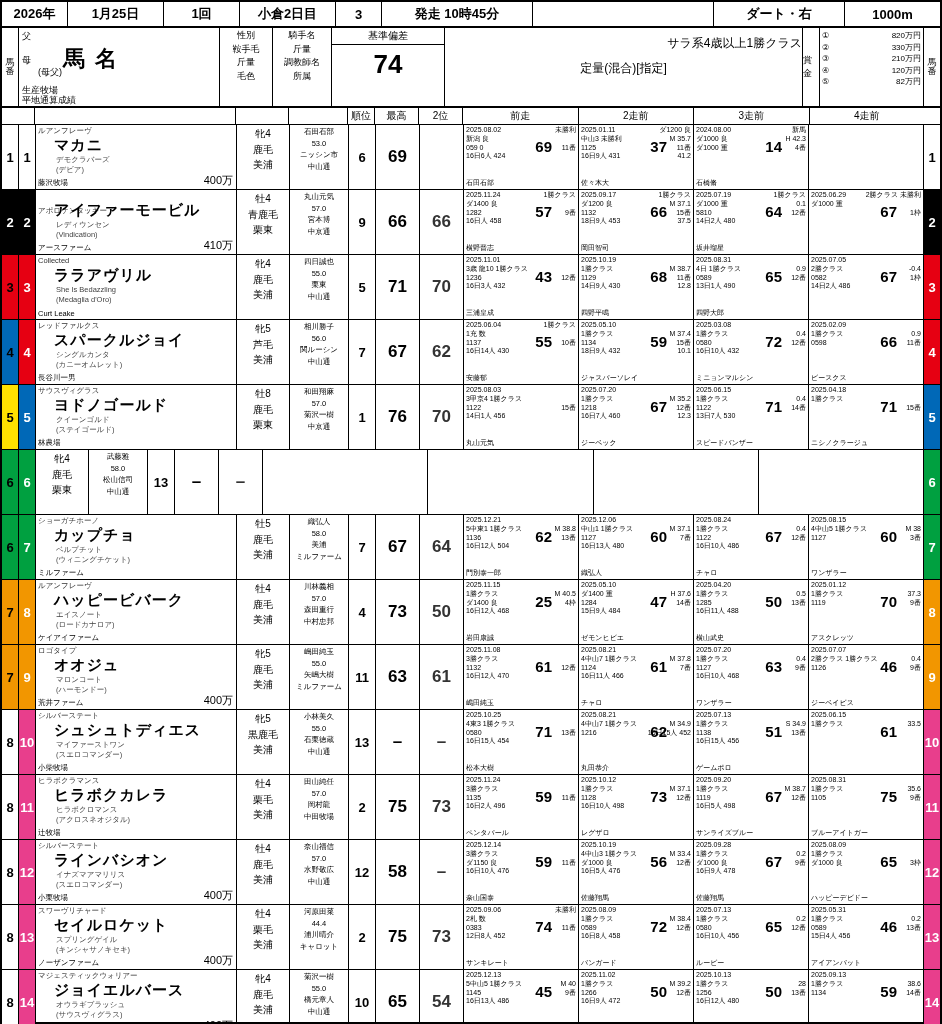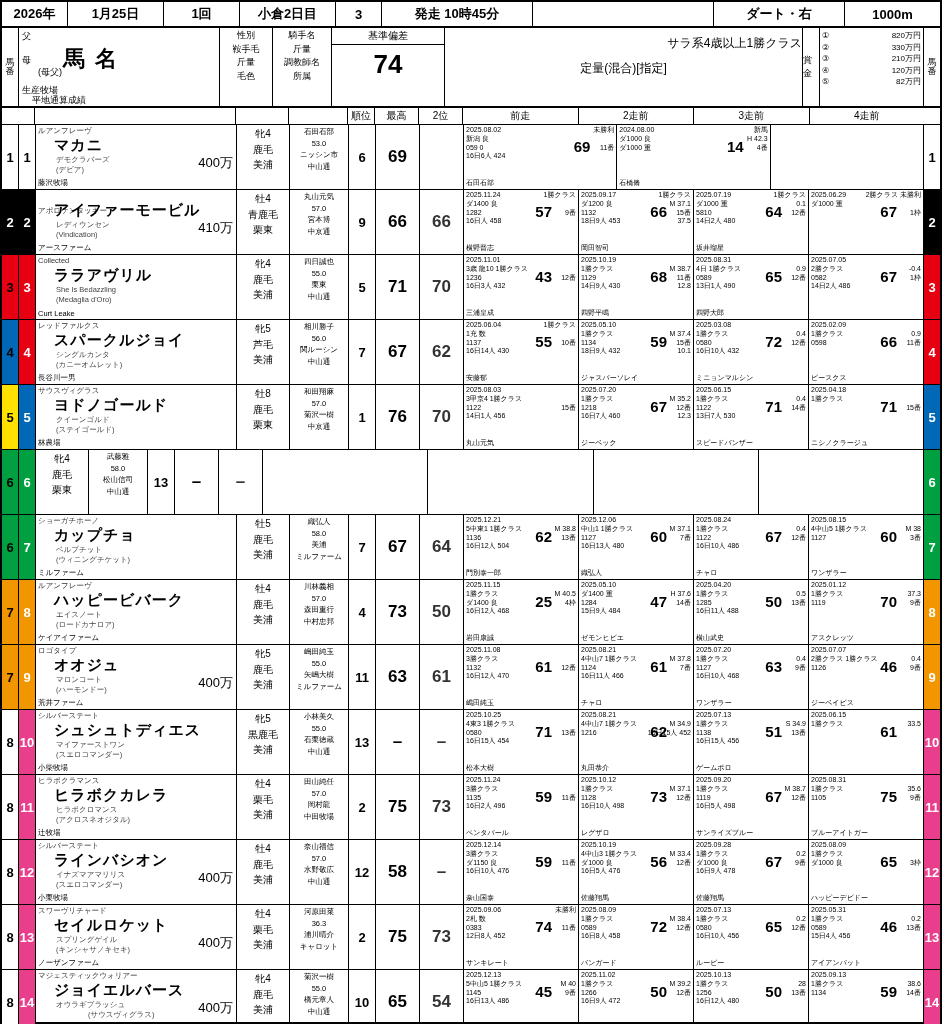--- a/index.html
+++ b/index.html
@@ -37,21 +37,21 @@
 
   
   .row{display:flex;border-bottom:1px solid #000;height:64px;font-size:8px;}
   .num{width:16px;display:flex;align-items:center;justify-content:center;font-weight:bold;font-size:13px;border-right:1px solid #000;}
   .waku{width:16px;display:flex;align-items:center;justify-content:center;font-weight:bold;font-size:13px;border-right:1px solid #000;}
   .info{width:200px;border-right:1px solid #000;position:relative;overflow:hidden;}
   .info .ped{position:absolute;left:2px;font-size:7.5px;color:#333;}
   .info .hname{position:absolute;left:18px;top:11px;font-size:15px;font-weight:bold;letter-spacing:1px;}
   .info .sub{position:absolute;left:20px;top:30px;font-size:7.5px;color:#444;}
   .info .owner{position:absolute;left:2px;bottom:1px;font-size:7.5px;}
-  .info .money{position:absolute;right:3px;bottom:17px;font-size:13px;}
+  .info .money{position:absolute;right:3px;bottom:1px;font-size:11px;}
   .coat{width:52px;border-right:1px solid #000;font-size:10px;text-align:center;line-height:1.55;padding-top:1px;}
   .stable{width:58px;border-right:1px solid #000;font-size:7.5px;text-align:center;line-height:1.55;padding-top:1px;}
   .rank{width:26px;border-right:1px solid #000;display:flex;align-items:center;justify-content:center;font-size:13px;font-weight:bold;}
   .score{width:43px;border-right:1px solid #000;display:flex;align-items:center;justify-content:center;font-size:17px;font-weight:bold;}
   .score2{width:43px;border-right:1px solid #000;display:flex;align-items:center;justify-content:center;font-size:17px;font-weight:bold;color:#333;}
   .past{flex:1;border-right:1px solid #000;display:flex;}
   .pcell{flex:1;border-right:1px solid #000;position:relative;font-size:7px;padding:1px 2px;line-height:1.25;overflow:hidden;}
   .pcell:last-child{border-right:none;}
   .pcell .r1{display:flex;justify-content:space-between;}
   .pcell .r2{display:flex;justify-content:space-between;}
@@ -75,21 +75,21 @@
     <div class="c9">1000m</div>
   </div>
 
   <div class="topblk">
     <div class="tb-umaban">馬番</div>
     <div class="tb-name">
       <span class="lbl" style="left:3px;top:2px;">父</span>
       <span class="lbl" style="left:3px;top:26px;">母</span>
       <span class="lbl" style="left:19px;top:38px;">(母父)</span>
       <span class="lbl" style="left:3px;top:56px;">生産牧場</span>
-      <span class="lbl" style="left:13px;top:66px;">平地通算成績</span>
+      <span class="lbl" style="left:3px;top:66px;">平地通算成績</span>
       <span class="big">馬 名</span>
     </div>
     <div class="tb-seibetsu">性別<br>鞍手毛<br>斤量<br>毛色</div>
     <div class="tb-kishu">騎手名<br>斤量<br>調教師名<br>所属</div>
     <div class="tb-hensa">
       <div class="t">基準偏差</div>
       <div class="v">74</div>
     </div>
     <div class="tb-cond">
       <div class="l1">サラ系4歳以上1勝クラス</div>
@@ -184,20 +184,40 @@
             </div>
       <div class="r2">
               <span>16日6人  424</span>
               <span></span>
             </div>
       <div class="big">69</div>
       <div class="bot">石田石部</div>
     </div>
           <div class="pcell">
       <div class="r1">
+              <span>2025.01.11</span>
+              <span>ダ1200 良</span>
+            </div>
+      <div class="r2">
+              <span>中山3  未勝利</span>
+              <span>M 35.7</span>
+            </div>
+      <div class="r2">
+              <span>1125</span>
+              <span>11番</span>
+            </div>
+      <div class="r2">
+              <span>16日9人  431</span>
+              <span>41.2</span>
+            </div>
+      <div class="big">37</div>
+      <div class="bot">佐々木大</div>
+    </div>
+          <div class="pcell">
+      <div class="r1">
               <span>2024.08.00</span>
               <span>新馬</span>
             </div>
       <div class="r2">
               <span>ダ1000 良</span>
               <span>H 42.3</span>
             </div>
       <div class="r2">
               <span>ダ1000 重</span>
               <span>4番</span>
@@ -1506,21 +1526,21 @@
       <div class="owner">ノーザンファーム</div>
       <div class="money">400万</div>
     </div>
     <div class="coat">
       <span>牡4</span><br>
       <span>栗毛</span><br>
       <span>美浦</span>
     </div>
     <div class="stable">
       <span>河原田菜</span><br>
-      <span>36.3</span><br>
+      <span>44.4</span><br>
       <span>浦川晴介</span><br>
       <span>キャロット</span>
     </div>
     <div class="rank">2</div>
     <div class="score">75</div>
     <div class="score2">73</div>
     <div class="past">
           <div class="pcell">
       <div class="r1">
               <span>2025.09.06</span>
@@ -1610,21 +1630,21 @@
     <div class="waku" style="background:#ffffff;color:#000;">
           <span>8</span>
         </div>
     <div class="num" style="background:#e83e8c;color:#fff;">
           <span>14</span>
         </div>
     <div class="info">
       <div class="ped" style="top:1px;">マジェスティックウォリアー</div>
       <div class="hname">ジョイエルバース</div>
       <div class="sub">オウラギブラッシュ</div>
-      <div class="sub" style="top:40px;margin-left:32px;">(サウスヴィグラス)</div>
+      <div class="sub" style="top:40px;">(サウスヴィグラス)</div>
       <div class="owner">グローリーファーム</div>
       <div class="money">400万</div>
     </div>
     <div class="coat">
       <span>牝4</span><br>
       <span>鹿毛</span><br>
       <span>美浦</span>
     </div>
     <div class="stable">
       <span>菊沢一樹</span><br>

